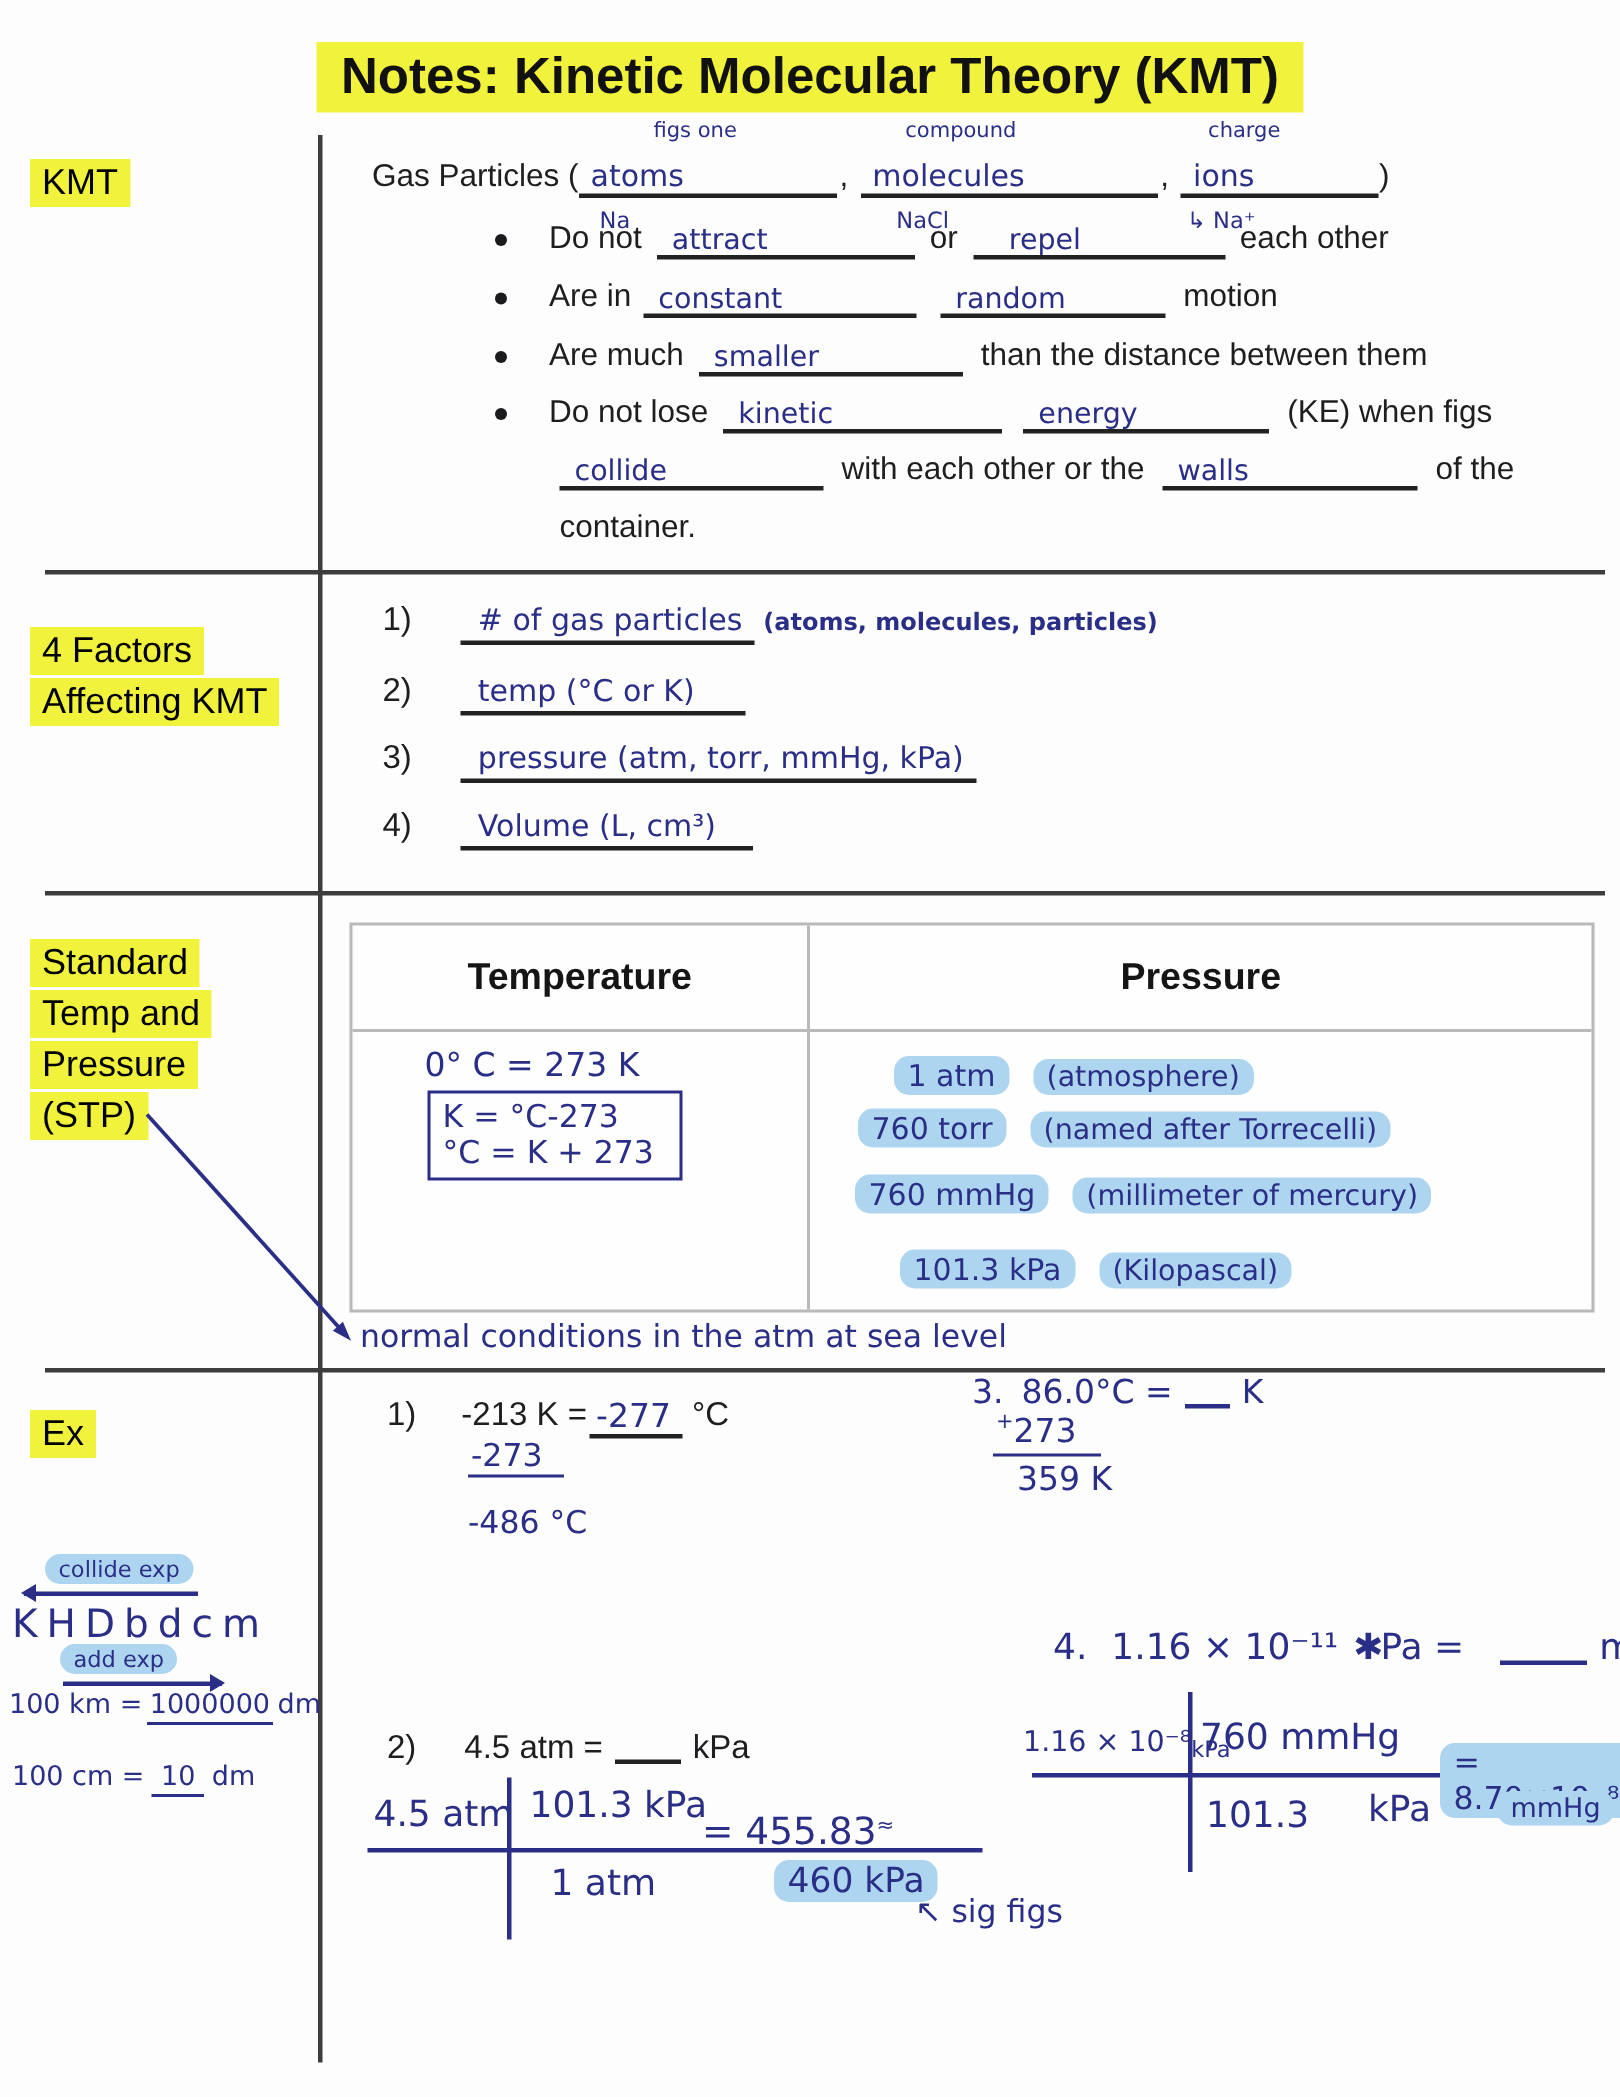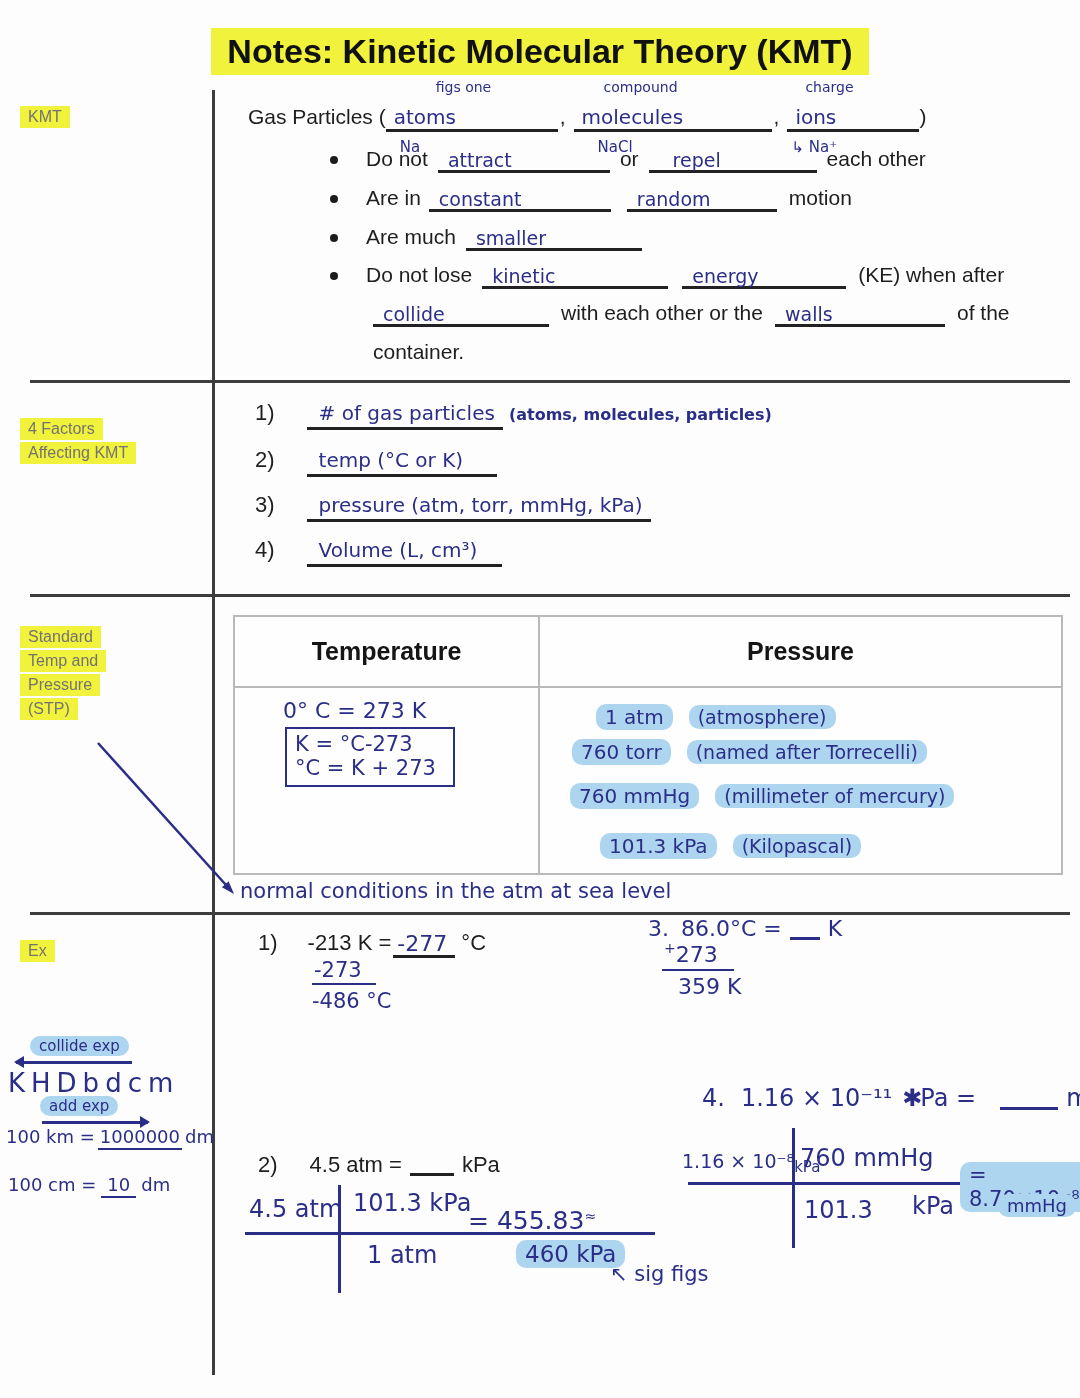--- a/index.html
+++ b/index.html
@@ -15,21 +15,21 @@
 
   .hl-y { background:#f1f23b; padding:2px 8px; display:inline-block; }
   .pill { background:#aed5ef; padding:1px 9px; border-radius:10px; display:inline-block; }
 
   .title-wrap { position:absolute; top:28px; left:0; width:1080px; text-align:center; }
   .title { font-size:34px; font-weight:bold; color:#111; padding:4px 16px; }
 
   .vline { position:absolute; left:212px; top:90px; width:3px; height:1285px; background:#3d3d3d; }
   .hline { position:absolute; left:30px; width:1040px; height:3px; background:#3d3d3d; }
 
-  .cue { font-size:16px; color:#737373; margin-bottom:2px; }
+  .cue { font-size:24px; color:#000000; margin-bottom:2px; }
 
   
   .blank { display:inline-block; border-bottom:3px solid #222; text-align:left; padding-left:10px; position:relative; }
   .blank .hw { position:relative; top:1px; }
   .blank-empty { display:inline-block; border-bottom:3px solid #222; height:0.95em; position:relative; top:4px; }
   .blank-navy { display:inline-block; border-bottom:3px solid #2b2e87; height:0.95em; position:relative; top:4px; }
 
   .gp-blank { display:inline-block; border-bottom:3px solid #222; position:relative; padding-left:8px; }
   .ann { position:absolute; white-space:nowrap; font-family:"DejaVu Sans", sans-serif; color:#2b2e87; }
   .ann.above { top:-26px; font-size:14px; }
@@ -133,28 +133,29 @@
     <span class="blank" style="width:172px;"><span class="hw t19">attract</span></span>
     <span class="typed t21" style="margin:0 10px;">or</span>
     <span class="blank" style="width:168px;"><span class="hw t19" style="padding-left:14px;">repel</span></span>
     <span class="typed t21" style="margin-left:10px;">each other</span>
   </div>
 
   <div class="abs row" style="left:330px; top:225px;">
     <span class="bdot"></span>
     <span class="typed t21" style="margin-right:10px;">Are much</span>
     <span class="blank" style="width:176px;"><span class="hw t19">smaller</span></span>
+    <span class="typed t21" style="margin-left:12px;">than the distance between them</span>
   </div>
 
   <div class="abs row" style="left:330px; top:263px;">
     <span class="bdot"></span>
     <span class="typed t21" style="margin-right:10px;">Do not lose</span>
     <span class="blank" style="width:186px;"><span class="hw t19">kinetic</span></span>
     <span class="blank" style="width:164px; margin-left:14px;"><span class="hw t19">energy</span></span>
-    <span class="typed t21" style="margin-left:12px;">(KE) when after</span>
+    <span class="typed t21" style="margin-left:12px;">(KE) when figs</span>
   </div>
 
   <div class="abs row" style="left:373px; top:301px;">
     <span class="blank" style="width:176px;"><span class="hw t19">collide</span></span>
     <span class="typed t21" style="margin:0 12px;">with each other or the</span>
     <span class="blank" style="width:170px;"><span class="hw t19">walls</span></span>
     <span class="typed t21" style="margin-left:12px;">of the</span>
   </div>
 
   <div class="abs typed t21" style="left:373px; top:340px;">container.</div>
@@ -215,21 +216,21 @@
   <div class="abs hw t21" style="left:240px; top:879px;">normal conditions in the atm at sea level</div>
 
   <div class="abs row" style="left:258px; top:930px;">
     <span class="typed t22" style="margin-right:30px;">1)</span>
     <span class="typed t22">-213 K =</span>
     <span class="blank" style="width:62px; margin:0 6px 0 2px; padding-left:4px;"><span class="hw t22">-277</span></span>
     <span class="typed t22">°C</span>
   </div>
   <div class="abs" style="left:312px; top:958px;">
     <div class="hw t21 work-top">-273</div>
-    <div class="hw t21" style="margin-top:4px;text-align:right;">-486 °C</div>
+    <div class="hw t21" style="margin-top:18px;text-align:right;">-486 °C</div>
   </div>
 
   <div class="abs row" style="left:648px; top:916px;">
     <span class="hw t22" style="margin-right:12px;">3.</span>
     <span class="hw t22">86.0°C =</span>
     <span class="blank-navy" style="width:30px; margin:0 8px;"></span>
     <span class="hw t22">K</span>
   </div>
   <div class="abs" style="left:662px; top:942px;">
     <div class="sum-block">

